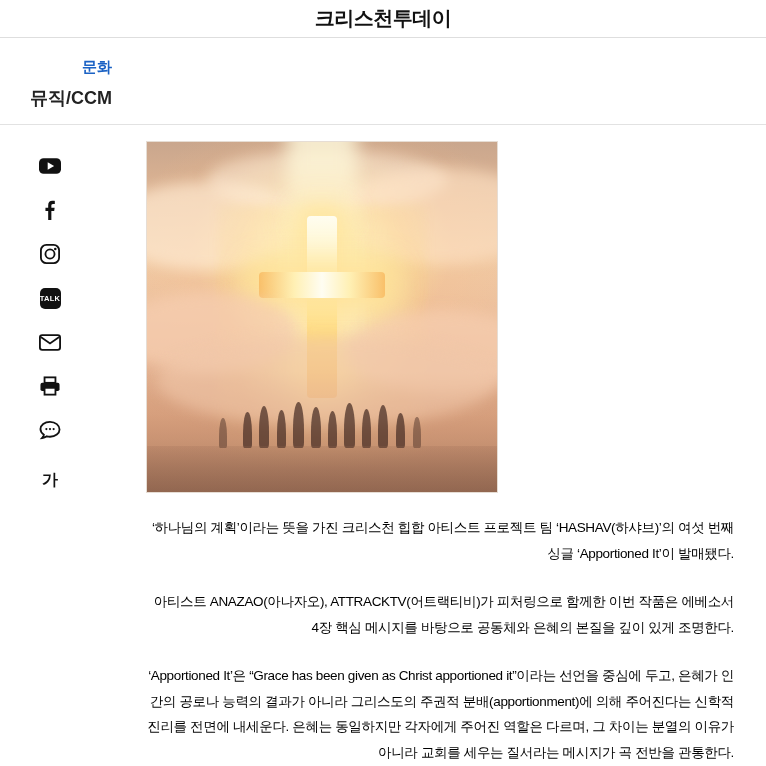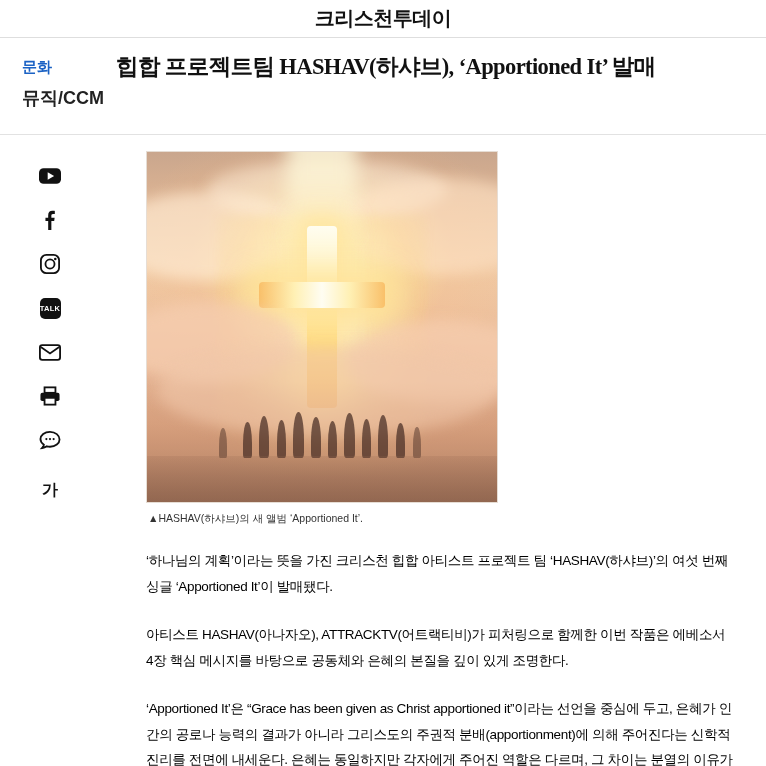--- a/index.html
+++ b/index.html
@@ -9,20 +9,21 @@
     background: #ffffff;
     font-family: "Liberation Sans", sans-serif;
     color: #1a1a1a;
     overflow: hidden;
   }
   .page {
     position: relative;
     width: 766px;
     height: 766px;
     background: #fff;
+    text-align: right;
   }
 
   
   .masthead {
     height: 38px;
     display: flex;
     align-items: center;
     justify-content: center;
     border-bottom: 1px solid #dedede;
   }
@@ -30,21 +31,21 @@
     font-family: "Liberation Serif", serif;
     font-weight: bold;
     font-size: 20px;
     letter-spacing: -0.5px;
     color: #111;
   }
 
   
   .article-head {
     display: flex;
-    padding: 14px 18px 24px 22px;
+    padding: 14px 18px 14px 22px;
     border-bottom: 1px solid #e2e2e2;
   }
   .cat-col {
     width: 90px;
     flex: 0 0 90px;
     padding-top: 4px;
   }
   .cat-main {
     color: #1b62c4;
     font-weight: bold;
@@ -265,21 +266,20 @@
   <div class="masthead">
     <div class="masthead-title">크리스천투데이</div>
   </div>
 
   <div class="article-head">
     <div class="cat-col">
       <div class="cat-main">문화</div>
       <div class="cat-sub">뮤직/CCM</div>
     </div>
     <div class="title-col">
-      <h1 class="headline">힙합 프로젝트팀 HASHAV(하샤브), ‘Apportioned It’ 발매</h1>
     </div>
   </div>
 
   <div class="body-wrap">
 
     <div class="share-rail">
 
       <div class="share-btn">
         <svg width="22" height="16" viewBox="0 0 24 17">
             <rect x="0" y="0" width="24" height="17" rx="5" fill="#111"></rect>
@@ -357,24 +357,23 @@
             <div class="fig" style="left:181px; width:9px;  height:37px;"></div>
             <div class="fig" style="left:197px; width:11px; height:45px;"></div>
             <div class="fig" style="left:215px; width:9px;  height:39px;"></div>
             <div class="fig" style="left:231px; width:10px; height:43px;"></div>
             <div class="fig" style="left:249px; width:9px;  height:35px;"></div>
             <div class="fig" style="left:72px;  width:8px;  height:30px; opacity:.65;"></div>
             <div class="fig" style="left:266px; width:8px;  height:31px; opacity:.65;"></div>
           </div>
           <div class="shore"></div>
         </div>
-        <div class="caption">▲HASHAV(하샤브)의 새 앨범 ‘Apportioned It’.</div>
       </div>
 
       <div class="paragraphs">
         <p>‘하나님의 계획’이라는 뜻을 가진 크리스천 힙합 아티스트 프로젝트 팀 ‘HASHAV(하샤브)’의 여섯 번째 싱글 ‘Apportioned It’이 발매됐다.</p>
-        <p>아티스트 HASHAV(아나자오), ATTRACKTV(어트랙티비)가 피처링으로 함께한 이번 작품은 에베소서 4장 핵심 메시지를 바탕으로 공동체와 은혜의 본질을 깊이 있게 조명한다.</p>
+        <p>아티스트 ANAZAO(아나자오), ATTRACKTV(어트랙티비)가 피처링으로 함께한 이번 작품은 에베소서 4장 핵심 메시지를 바탕으로 공동체와 은혜의 본질을 깊이 있게 조명한다.</p>
         <p>‘Apportioned It’은 “Grace has been given as Christ apportioned it”이라는 선언을 중심에 두고, 은혜가 인간의 공로나 능력의 결과가 아니라 그리스도의 주권적 분배(apportionment)에 의해 주어진다는 신학적 진리를 전면에 내세운다. 은혜는 동일하지만 각자에게 주어진 역할은 다르며, 그 차이는 분열의 이유가 아니라 교회를 세우는 질서라는 메시지가 곡 전반을 관통한다.</p>
       </div>
 
     </div>
   </div>
 </div>
 
 </body></html>

